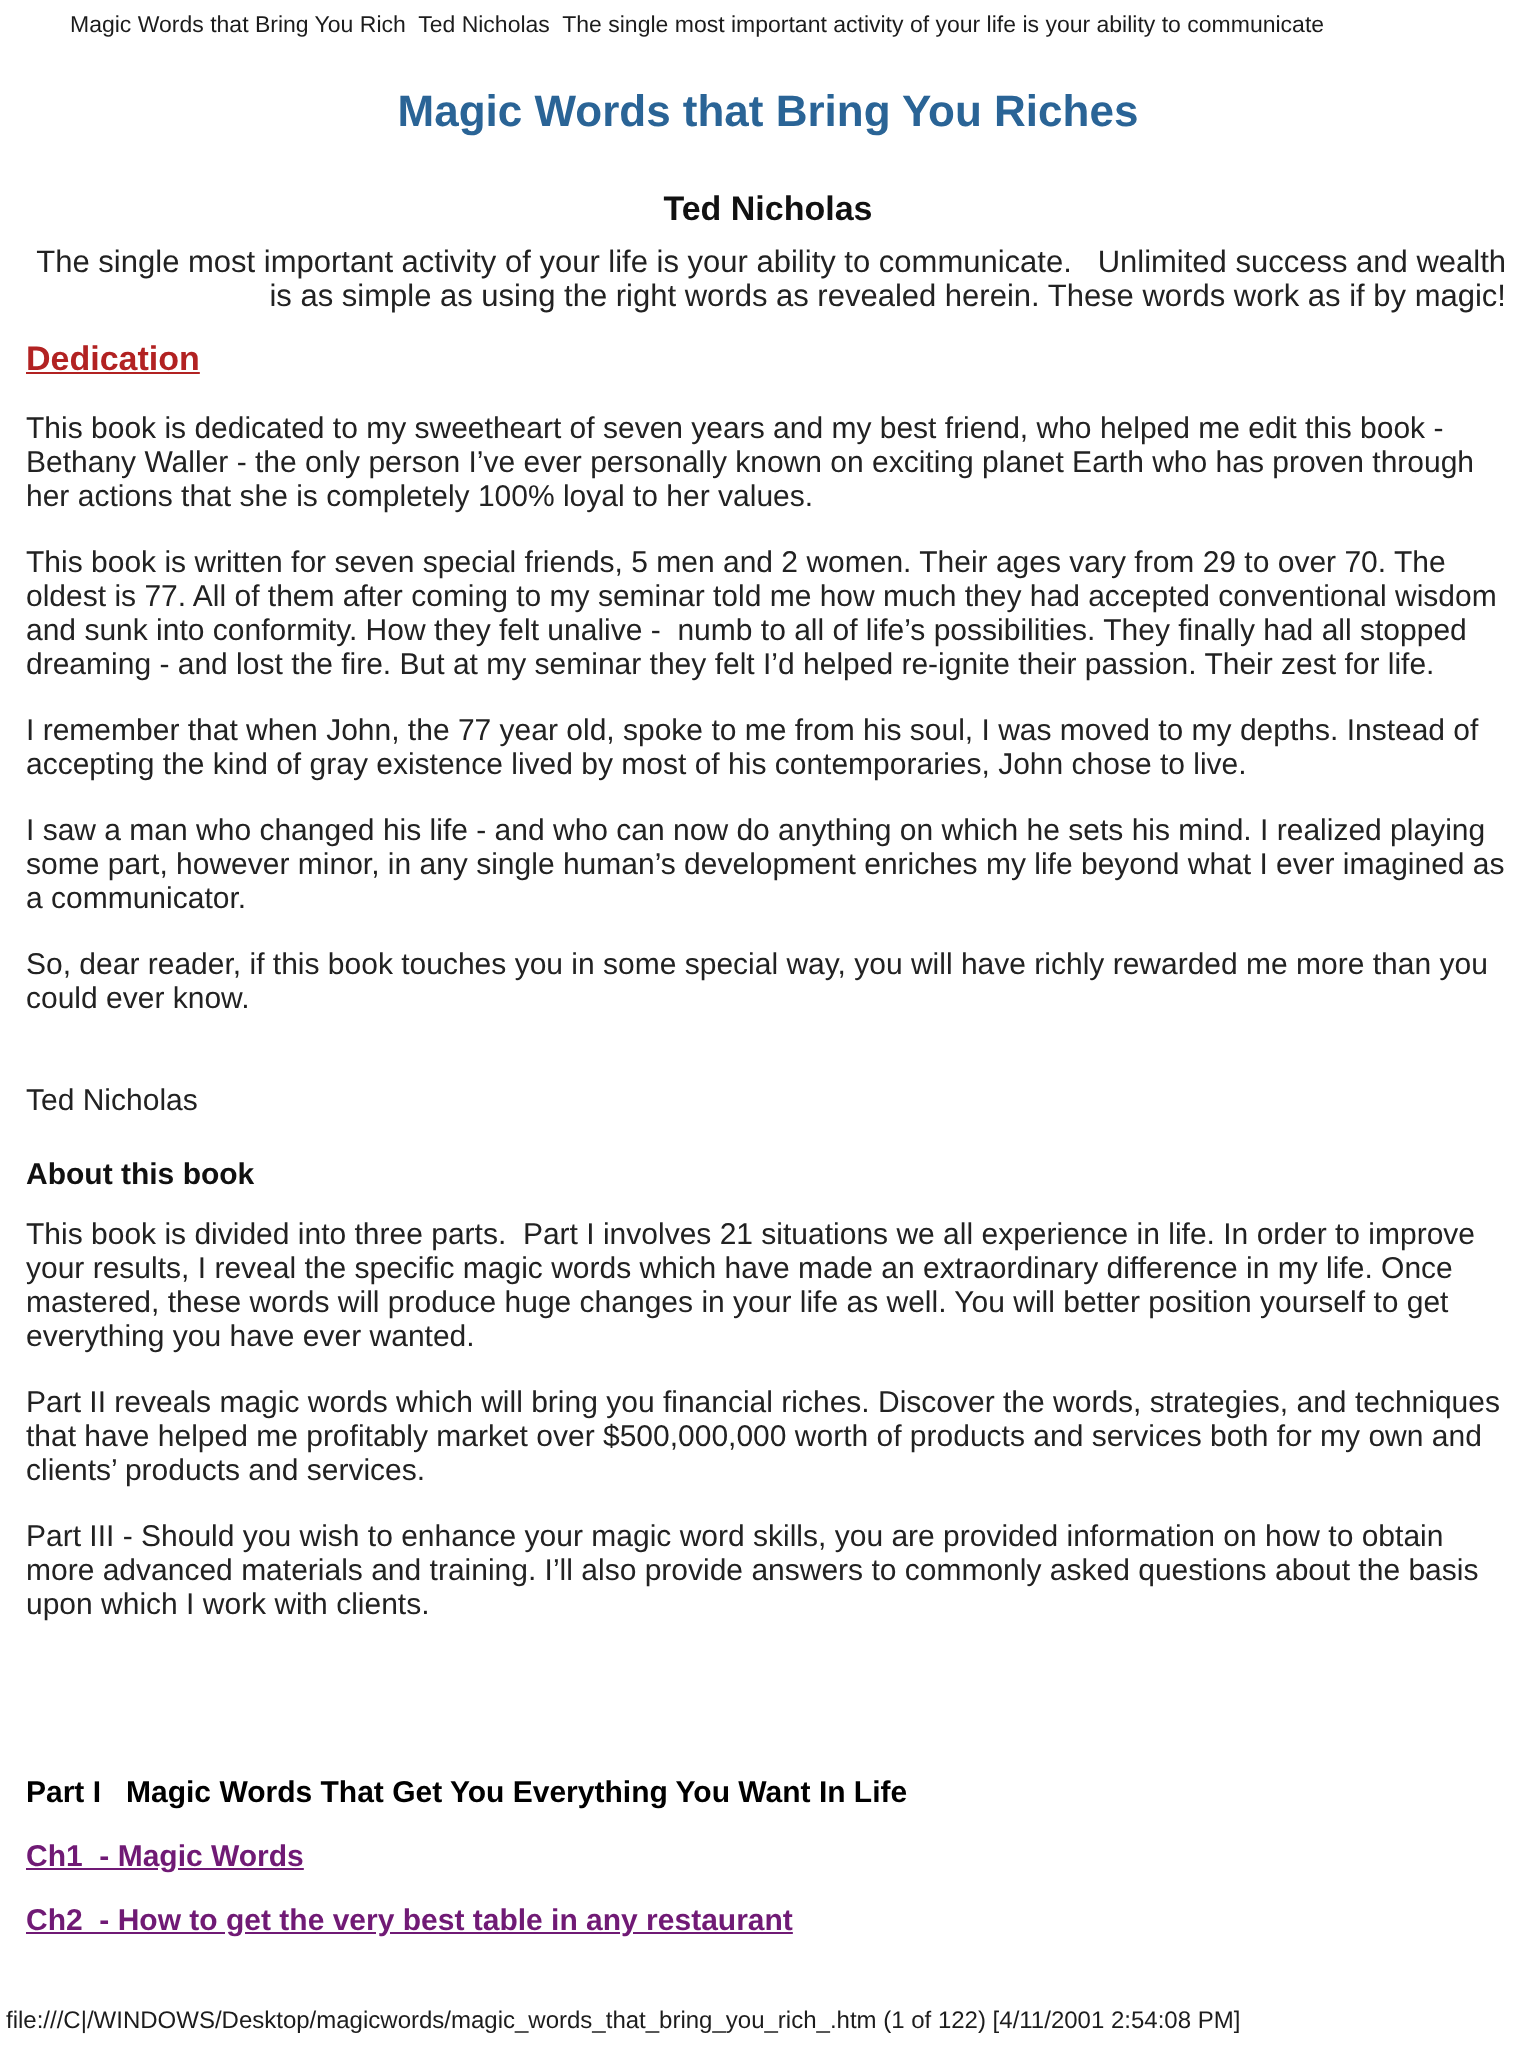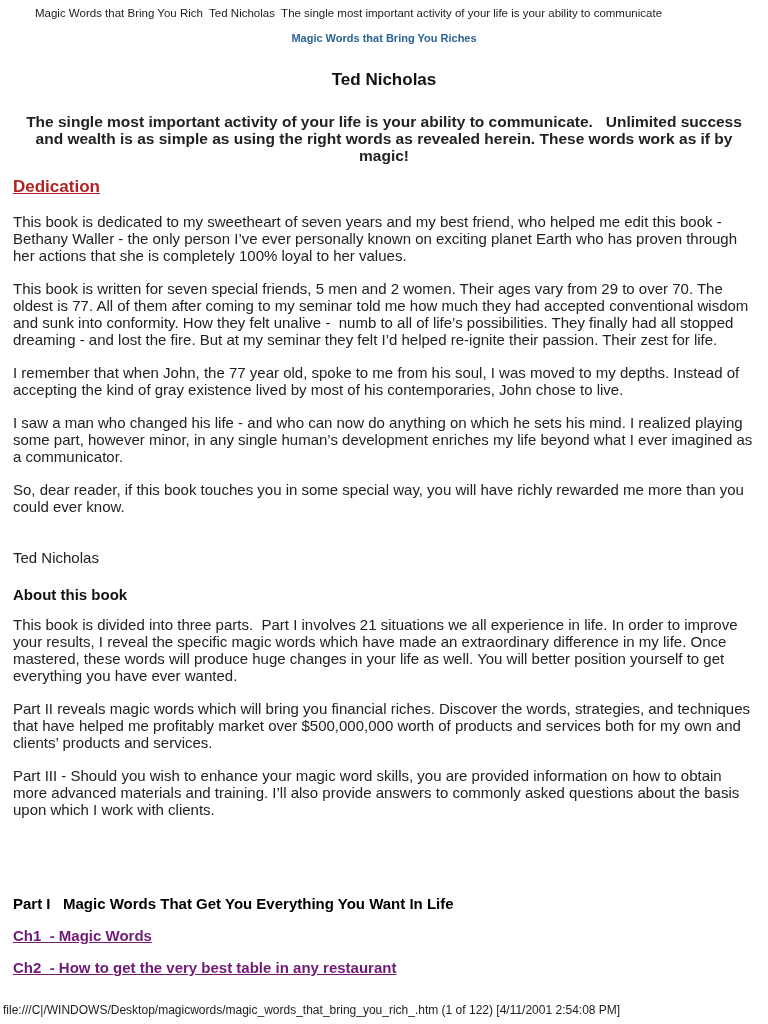--- a/index.html
+++ b/index.html
@@ -21,40 +21,40 @@
   }
   .running-header {
     padding-top: 7px;
     padding-left: 35px;
     padding-right: 12px;
     font-size: 11.5px;
     color: #1c1c1c;
     white-space: pre-wrap;
   }
   .doc-title {
-    margin-top: 13px;
+    margin-top: 24px;
     text-align: center;
-    font-size: 11px;
+    font-size: 22px;
     font-weight: bold;
     color: #2a6496;
   }
   .author {
     margin-top: 26px;
     text-align: center;
     font-size: 17px;
     font-weight: bold;
     color: #111111;
   }
   .tagline {
-    margin-top: 23px;
+    margin-top: 8px;
     padding: 0 15px;
-    text-align: center;
+    text-align: right;
     font-size: 15.5px;
     line-height: 17px;
-    font-weight: bold;
+    font-weight: normal;
     color: #222222;
     white-space: pre-wrap;
   }
   .dedication-heading {
     margin: 13px 13px 0 13px;
     font-size: 17px;
     font-weight: bold;
     color: #b22222;
     text-decoration: underline;
   }

